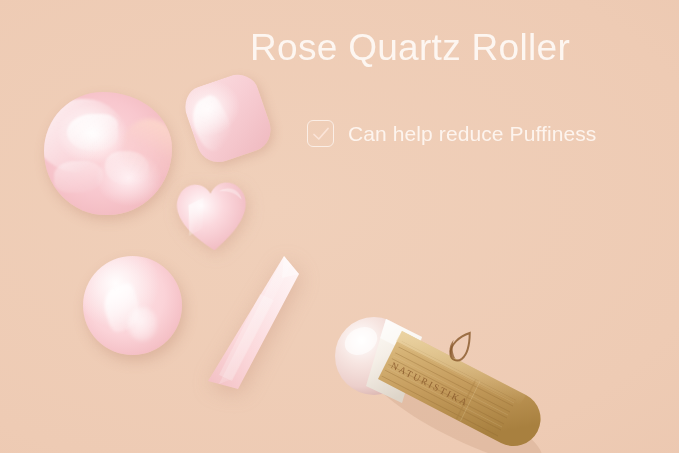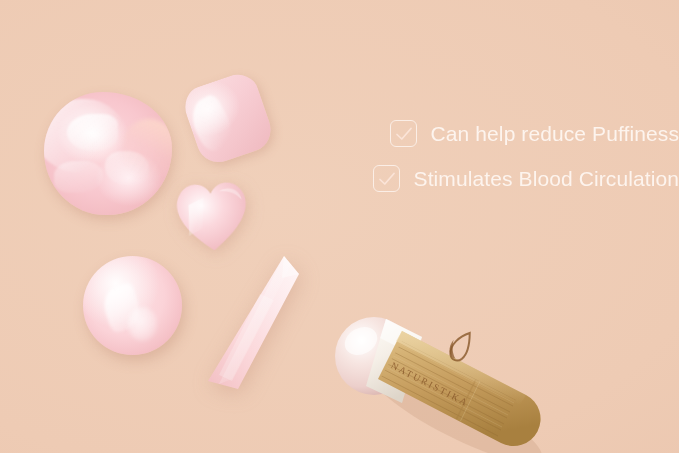--- a/index.html
+++ b/index.html
@@ -40,21 +40,20 @@
     position: absolute;
     left: 307px;
     top: 111px;
     width: 372px;
   }
   .check-row {
     position: relative;
     height: 45px;
     display: flex;
     align-items: center;
-    justify-content: flex-end;
   }
   .checkbox {
     position: relative;
     width: 27px;
     height: 27px;
     flex: 0 0 27px;
     border: 1.6px solid #fbeee6;
     border-radius: 6px;
     box-sizing: border-box;
   }
@@ -339,37 +338,30 @@
           <path d="M14 2 C 6 10, 1 22, 6 31 C 9 36, 16 36, 19 30 C 22 23, 19 12, 14 2 Z" fill="none" stroke="#8a5a2c" stroke-width="2.1" stroke-linecap="round" opacity="0.82"></path>
           <path d="M2 16 C 0 26, 5 34, 13 33 C 8 30, 4 24, 2 16 Z" fill="#8a5a2c" opacity="0.75"></path>
         </g>
       </g>
     </svg>
     <svg viewBox="0 0 245 165" xmlns="http://www.w3.org/2000/svg" style="position:absolute;left:0;top:0;">
       <text class="brand-text" transform="rotate(27 0 0)" x="92" y="48">NATURISTIKA</text>
     </svg>
   </div>
 
+  <div class="title">Rose Quartz Roller</div>
 
   <div class="checklist">
 
     <div class="check-row">
       <div class="checkbox">
         <svg viewBox="0 0 20 18">
           <path d="M3 9.5 L7.8 14 L17 3.5" fill="none" stroke="#fbe4d8" stroke-width="1.7" stroke-linecap="round" stroke-linejoin="round"></path>
         </svg>
       </div>
       <span class="check-label">Can help reduce Puffiness</span>
     </div>
 
-    <div class="check-row">
-      <div class="checkbox">
-        <svg viewBox="0 0 20 18">
-          <path d="M3 9.5 L7.8 14 L17 3.5" fill="none" stroke="#fbe4d8" stroke-width="1.7" stroke-linecap="round" stroke-linejoin="round"></path>
-        </svg>
-      </div>
-      <span class="check-label">Stimulates Blood Circulation</span>
-    </div>
 
 
 
   </div>
 </div>
 
 </body></html>

